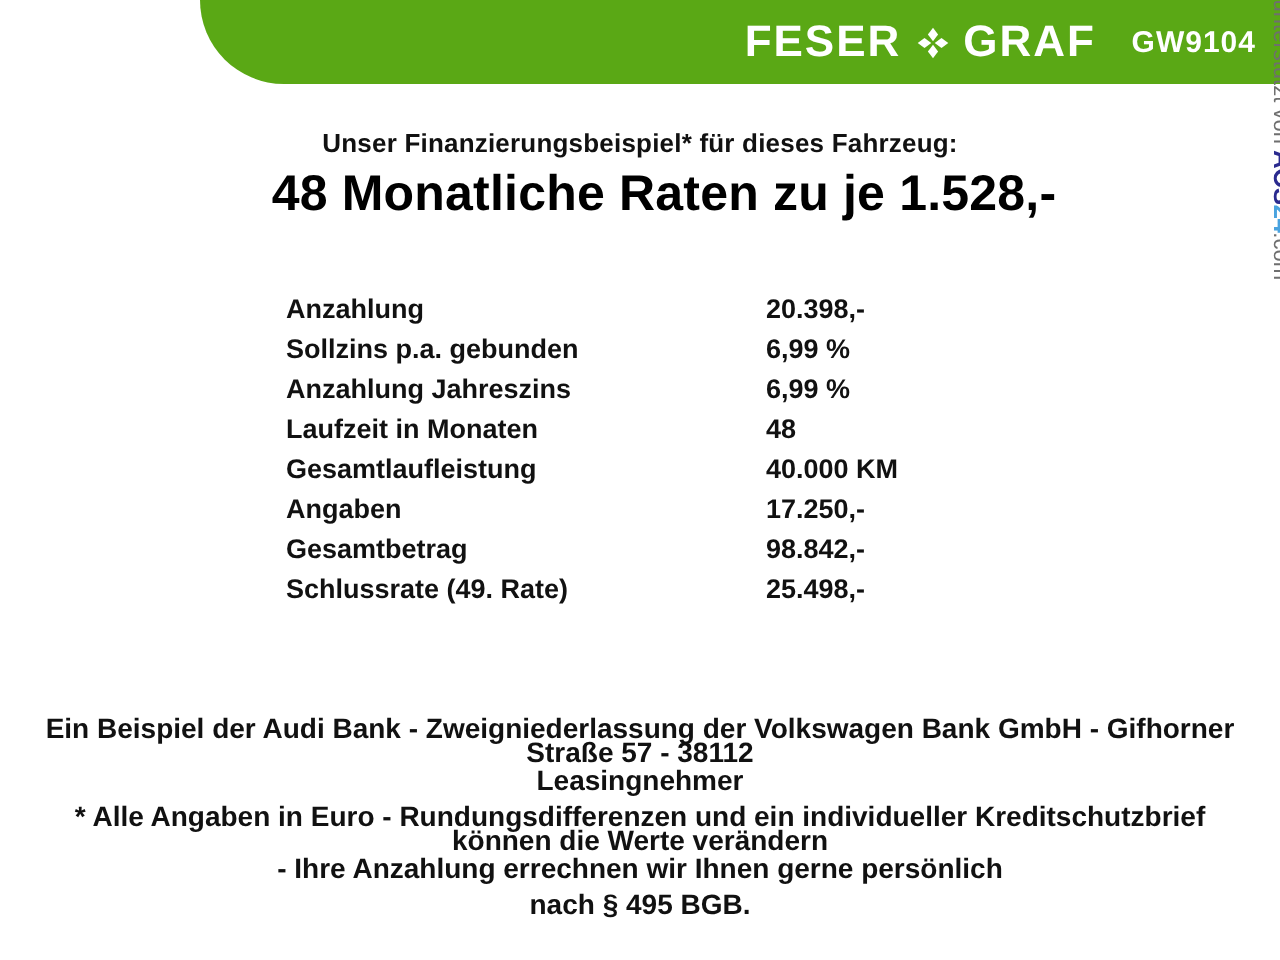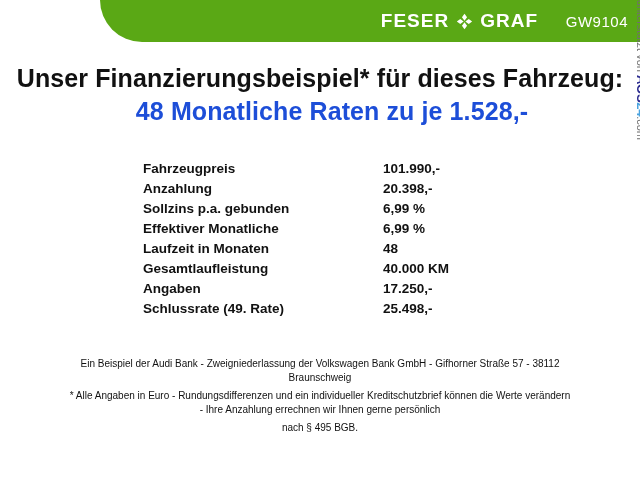--- a/index.html
+++ b/index.html
@@ -27,67 +27,67 @@
     position: absolute;
     left: 100px;
     top: 0;
     width: 540px;
     height: 42px;
     background: #5aa815;
     border-bottom-left-radius: 42px;
   }
   .brand {
     position: absolute;
-    right: 102px;
+    right: 92px;
     top: 0;
     height: 42px;
     display: flex;
     align-items: center;
     gap: 7px;
     color: #ffffff;
-    font-size: 19px;
+    font-size: 22px;
     font-weight: bold;
     letter-spacing: 1px;
     font-family: "Liberation Sans", sans-serif;
   }
   .brand .clover {
     display: inline-block;
     width: 17px;
     height: 17px;
     position: relative;
   }
   .brand .clover svg { display: block; }
   .brand-code {
     position: absolute;
     right: 12px;
     top: 0;
     height: 42px;
     display: flex;
     align-items: center;
     color: #ffffff;
     font-size: 15px;
-    font-weight: normal;
+    font-weight: bold;
     letter-spacing: 0.5px;
   }
 
   
   .titles {
     margin-top: 22px;
     text-align: center;
   }
   .title-line1 {
-    font-size: 25px;
+    font-size: 13px;
     font-weight: bold;
     color: #111111;
     letter-spacing: 0.1px;
   }
   .title-line2 {
     font-size: 25px;
     font-weight: bold;
-    color: #1d4ed8;
+    color: #000000;
     margin-top: 4px;
     letter-spacing: 0.1px;
     padding-left: 24px;
   }
 
   
   .table-wrap {
     margin-top: 34px;
     padding-left: 143px;
   }
@@ -106,22 +106,22 @@
   table.finance td.label { width: 240px; }
   table.finance td.value { }
 
   
   .footnotes {
     position: absolute;
     left: 0;
     right: 0;
     top: 358px;
     text-align: center;
-    font-size: 10px;
-    font-weight: normal;
+    font-size: 14px;
+    font-weight: bold;
     color: #111111;
     line-height: 12px;
     padding: 0 16px;
   }
   .footnotes p { margin: 0 0 6px 0; }
   .footnotes p.tight { margin-bottom: 2px; }
 
   
   .vertical-credit {
     position: absolute;
@@ -177,58 +177,58 @@
 
 <div class="titles">
   <div class="title-line1">Unser Finanzierungsbeispiel* für dieses Fahrzeug:</div>
   <div class="title-line2">48 Monatliche Raten zu je 1.528,-</div>
 </div>
 
 <div class="table-wrap">
   <table class="finance">
     <tbody>
       <tr>
-        <td class="label">Fahrzeugpreis</td>
-        <td class="value">101.990,-</td>
-      </tr>
-      <tr>
         <td class="label">Anzahlung</td>
         <td class="value">20.398,-</td>
       </tr>
       <tr>
         <td class="label">Sollzins p.a. gebunden</td>
         <td class="value">6,99 %</td>
       </tr>
       <tr>
-        <td class="label">Effektiver Monatliche</td>
+        <td class="label">Anzahlung Jahreszins</td>
         <td class="value">6,99 %</td>
       </tr>
       <tr>
         <td class="label">Laufzeit in Monaten</td>
         <td class="value">48</td>
       </tr>
       <tr>
         <td class="label">Gesamtlaufleistung</td>
         <td class="value">40.000 KM</td>
       </tr>
       <tr>
         <td class="label">Angaben</td>
         <td class="value">17.250,-</td>
       </tr>
       <tr>
+        <td class="label">Gesamtbetrag</td>
+        <td class="value">98.842,-</td>
+      </tr>
+      <tr>
         <td class="label">Schlussrate (49. Rate)</td>
         <td class="value">25.498,-</td>
       </tr>
     </tbody>
   </table>
 </div>
 
 <div class="footnotes">
   <p class="tight">Ein Beispiel der Audi Bank - Zweigniederlassung der Volkswagen Bank GmbH - Gifhorner Straße 57 - 38112</p>
-  <p>Braunschweig</p>
+  <p>Leasingnehmer</p>
   <p class="tight">* Alle Angaben in Euro - Rundungsdifferenzen und ein individueller Kreditschutzbrief können die Werte verändern</p>
   <p>- Ihre Anzahlung errechnen wir Ihnen gerne persönlich</p>
   <p>nach § 495 BGB.</p>
 </div>
 
 <div class="vertical-credit">
   <div class="vtext">
     <span>unterstützt von </span><span class="logo"><span>AOS</span><span class="accent">24</span></span><span class="dotcom">.com</span>
   </div>
 </div>

